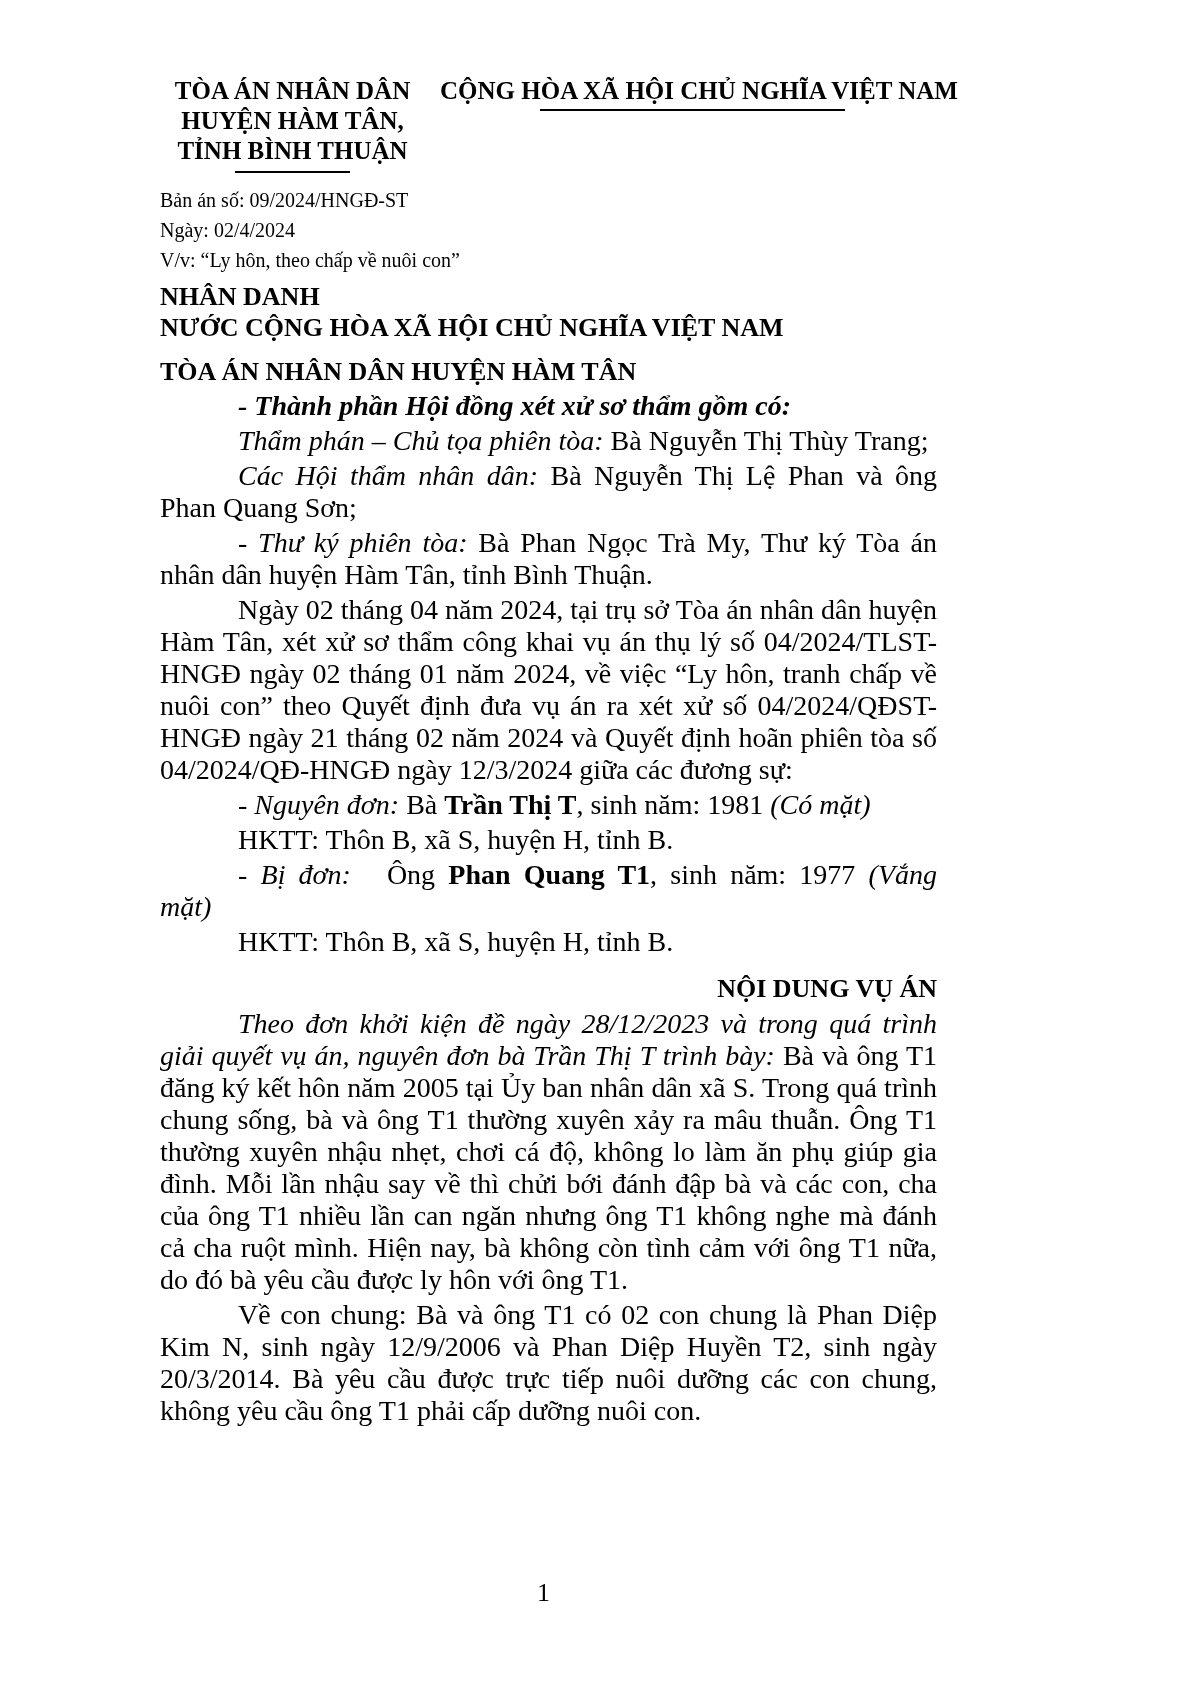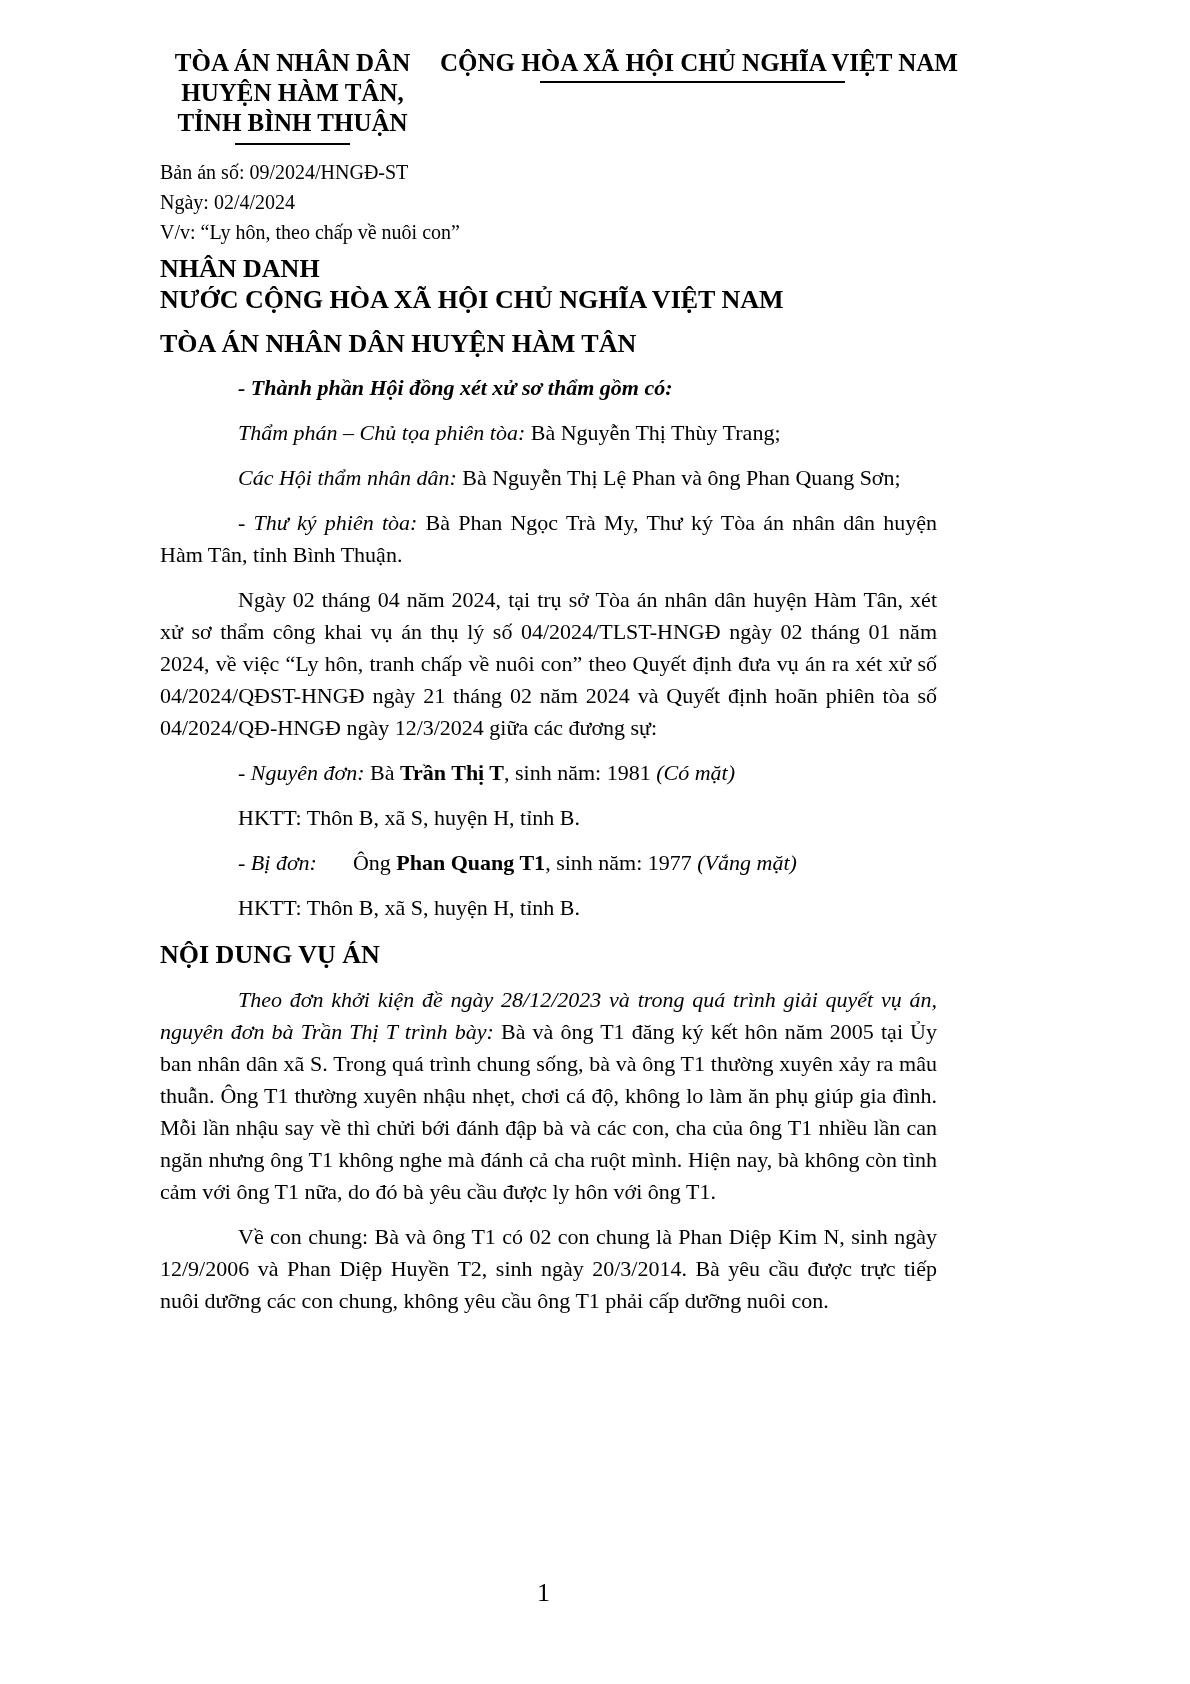--- a/index.html
+++ b/index.html
@@ -5,21 +5,21 @@
   html, body {
     margin: 0;
     padding: 0;
     background: #ffffff;
   }
   .page {
     position: relative;
     width: 1087px;
     height: 1684px;
     box-sizing: border-box;
-    padding: 48px 150px 0 160px;
+    padding: 76px 150px 0 160px;
     background: #ffffff;
     color: #000000;
     font-family: "Liberation Serif", "DejaVu Serif", serif;
     overflow: hidden;
   }
   
   .header-row {
     display: flex;
     justify-content: space-between;
     align-items: flex-start;
@@ -68,34 +68,34 @@
     margin-top: 6px;
     text-align: left;
     font-weight: bold;
     font-size: 26px;
   }
   .doc-title .t-line { line-height: 31px; }
   .doc-title .t-line-gap { margin-top: 13px; }
 
   
   .para {
-    margin: 13px 0 0 0;
-    font-size: 22px;
+    margin: 3px 0 0 0;
+    font-size: 28px;
     line-height: 32px;
     text-align: justify;
     text-indent: 78px;
   }
   .bold-italic { font-weight: bold; font-style: italic; }
   .italic { font-style: italic; }
   .bold { font-weight: bold; }
   .tabgap { display: inline-block; width: 36px; }
 
   .section-heading {
     margin: 15px 0 0 0;
-    text-align: left;
+    text-align: right;
     font-weight: bold;
     font-size: 26px;
     line-height: 32px;
     text-indent: 0;
   }
 
   .page-number {
     position: absolute;
     left: 0;
     right: 0;

